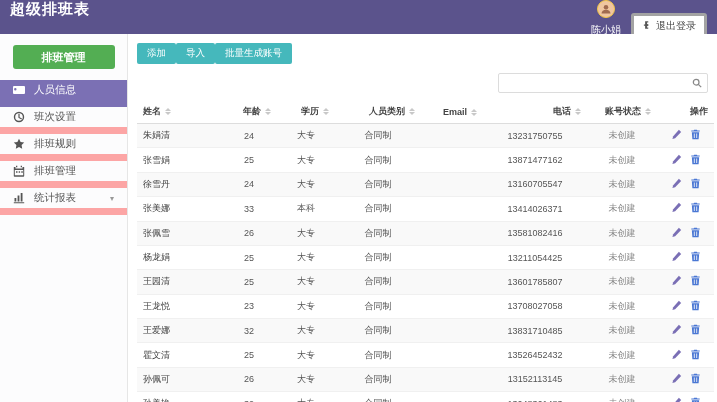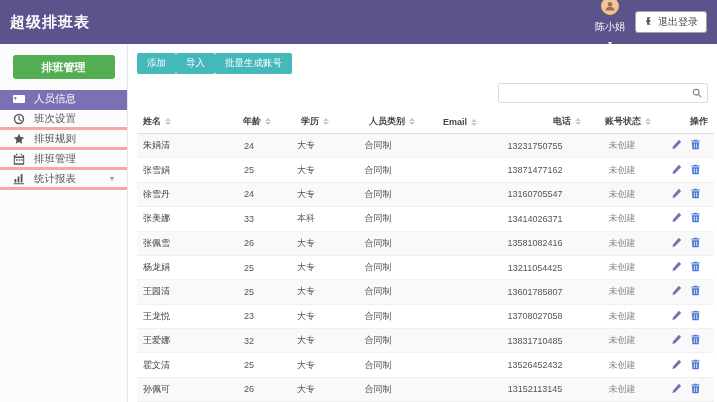--- a/index.html
+++ b/index.html
@@ -6,34 +6,34 @@
     --header-bg:#5b538c;
     --sidebar-active:#7b70b4;
     --green:#53ae53;
     --teal:#45b8bc;
     --edit:#7a6fb5;
     --delete:#4a77d4;
   }
   *{box-sizing:border-box;margin:0;padding:0;font-family:"Liberation Sans","DejaVu Sans",sans-serif;}
   html,body{width:717px;height:402px;overflow:hidden;background:#fff;}
   
-  .app-header{height:44px;background:var(--header-bg);color:#fff;display:flex;align-items:center;justify-content:space-between;padding:0 10px;}
+  .app-header{height:34px;background:var(--header-bg);color:#fff;display:flex;align-items:flex-start;justify-content:space-between;padding:0 10px;}
   .app-title{font-size:15px;font-weight:bold;letter-spacing:1px;}
   .header-right{display:flex;align-items:center;gap:10px;}
   .user-menu{display:flex;align-items:center;gap:5px;font-size:10px;cursor:pointer;flex-direction:column;}
   .avatar{width:18px;height:18px;border-radius:50%;background:#f0c6a0;border:1px solid #f3c646;display:flex;align-items:center;justify-content:center;overflow:hidden;}
   .avatar svg{width:12px;height:12px;fill:#a06b4f;}
   .caret-down{font-size:8px;opacity:.85;}
-  .logout-btn{display:flex;align-items:center;gap:4px;background:#fff;color:#444;border:1px solid #a3a3a3;border-radius:3px;font-size:10px;padding:3px 8px;cursor:pointer;}
+  .logout-btn{display:flex;align-items:center;gap:4px;background:#fff;color:#444;border:3px solid #a3a3a3;border-radius:3px;font-size:10px;padding:3px 8px;cursor:pointer;}
   .logout-btn svg{width:10px;height:10px;fill:#555;}
   
   .main-wrap{display:flex;height:368px;}
   .sidebar{width:128px;background:#fcfcfd;border-right:1px solid #e6e6e6;padding-top:11px;flex-shrink:0;}
   .green-btn{display:block;margin:0 auto 11px;width:102px;height:24px;background:var(--green);color:#fff;border:none;border-radius:3px;font-size:11px;cursor:pointer;font-weight:bold;}
-  .nav-item{height:20px;display:flex;align-items:center;gap:9px;padding:0 13px;font-size:10.5px;color:#555;cursor:pointer;border-bottom:3px solid #fca5a5;}
+  .nav-item{height:27px;display:flex;align-items:center;gap:9px;padding:0 13px;font-size:10.5px;color:#555;cursor:pointer;border-bottom:7px solid #fca5a5;}
   .nav-item.active{background:var(--sidebar-active);color:#fff;border-bottom-color:var(--sidebar-active);}
   .nav-icon{width:12px;height:12px;display:inline-flex;}
   .nav-icon svg{width:12px;height:12px;fill:currentColor;}
   .nav-caret{margin-left:auto;font-size:8px;color:#999;}
   
   .content{flex:1;padding:9px 9px 0;background:#fff;overflow:hidden;}
   .toolbar{display:flex;}
   .teal-btn{background:var(--teal);color:#fff;border:none;border-radius:2px;font-size:9.5px;padding:4px 10px;cursor:pointer;}
   .search-row{display:flex;justify-content:flex-end;margin:9px 0 7px;}
   .search-box{position:relative;width:210px;height:20px;border:1px solid #dcdcdc;border-radius:2px;background:#fff;display:flex;align-items:center;}

